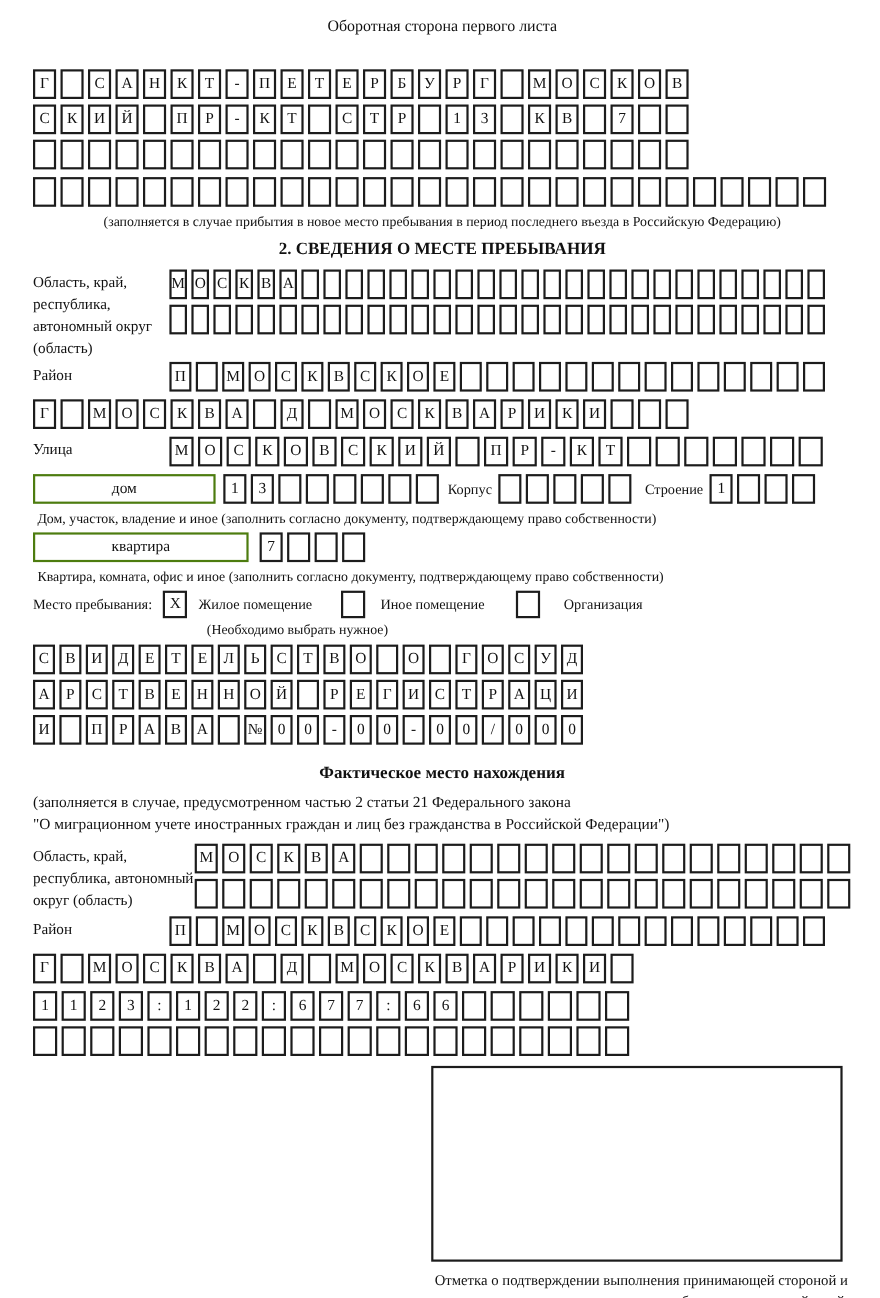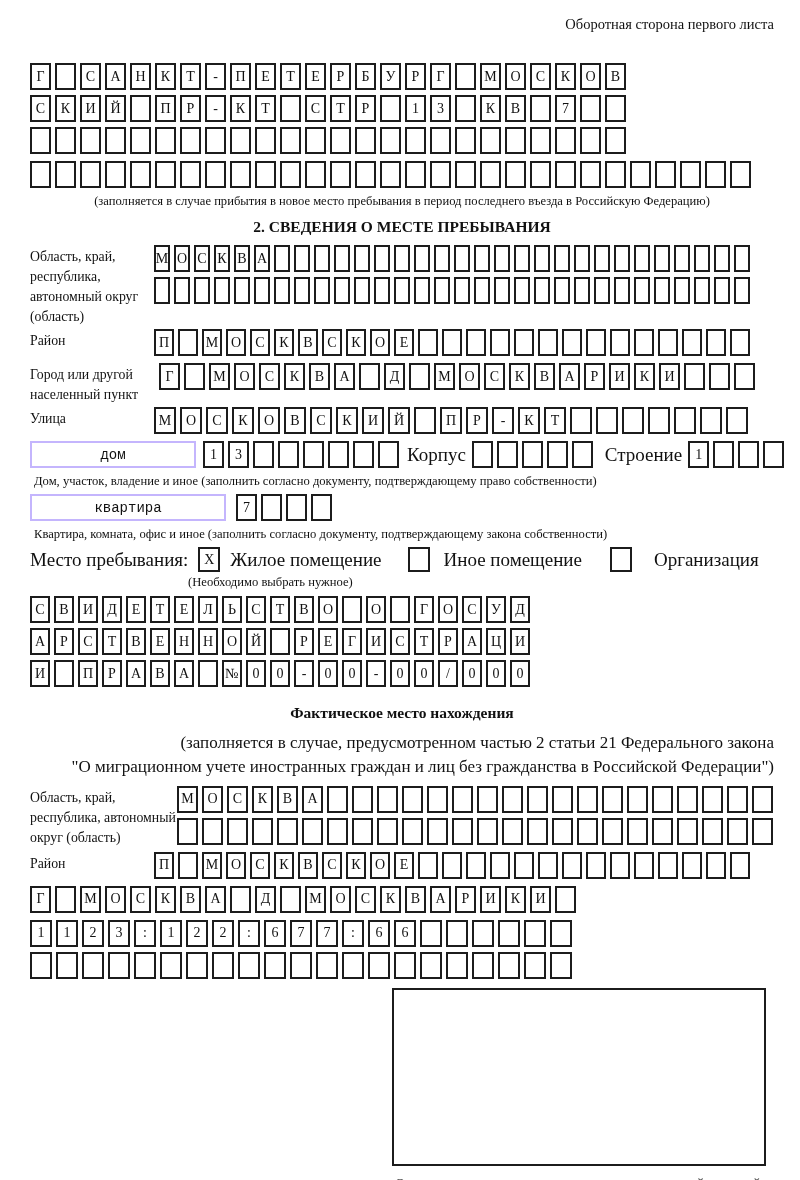--- a/index.html
+++ b/index.html
@@ -3,46 +3,46 @@
 <meta charset="utf-8">
 <style>
   * { margin:0; padding:0; box-sizing:content-box; }
   html,body { background:#fff; }
   body {
     width:800px; height:1180px; overflow:hidden;
     font-family:"Liberation Serif","DejaVu Serif",serif;
     color:#111;
     padding:16px 26px 0 30px; box-sizing:border-box;
   }
-  .hdr { text-align:right; font-size:14.5px; margin-bottom:30px; }
+  .hdr { text-align:center; font-size:14.5px; margin-bottom:30px; }
   .field { display:flex; align-items:flex-start; margin-bottom:2px; }
   .label { flex-shrink:0; font-size:13.8px; line-height:1.45; padding-top:2px; }
   .rows { flex-grow:0; }
   .cellrow { display:flex; margin-bottom:5px; white-space:nowrap; }
   .cell {
     display:inline-flex; align-items:center; justify-content:center;
     width:17px; height:23px; border:2px solid #1c1c1c; margin-right:4px;
     font-size:14px; line-height:1; flex-shrink:0;
   }
   .pitch20 .cell { width:12px; }
   .pitch24 .cell { width:16px; }
   .pitch26 .cell { width:18px; }
   .note { font-size:12.6px; line-height:1.35; margin:1px 0 4px 4px; }
   .note.center { text-align:center; margin-left:0; }
   .sec-title { text-align:center; font-weight:bold; font-size:15.5px; margin:8px 0 9px 0; }
   .wide-box {
-    border:2px solid #c4b5fd; height:23px; display:inline-flex;
-    align-items:center; justify-content:center; font-size:14px; flex-shrink:0;font-family:Liberation Mono, monospace;
+    border:2px solid #4d7c0f; height:23px; display:inline-flex;
+    align-items:center; justify-content:center; font-size:14px; flex-shrink:0;
   }
   .inline-row { display:flex; align-items:center; margin-bottom:5px; }
-  .inline-label { font-size:19px; }
+  .inline-label { font-size:13px; }
   .stay-row { display:flex; align-items:center; margin:4px 0 2px 0; }
   .cb { width:18px; height:21px; }
   .doc-field .rows { padding-top:1px; }
-  .fact-note { text-align:right; font-size:17px; line-height:1.4; }
+  .fact-note { text-align:left; font-size:14px; line-height:1.4; }
   .stamp-wrap { margin-left:362px; width:382px; margin-top:4px; }
   .stamp-box { border:2px solid #1c1c1c; width:370px; height:174px; }
   .stamp-caption { font-size:13.4px; line-height:1.42; text-align:center; margin-top:7px; }
   .mt2 { margin-top:2px; }
 </style>
 </head>
 <body>
 
 <div class="hdr">Оборотная сторона первого листа</div>
 
@@ -258,21 +258,20 @@
       <span class="cell"></span>
       <span class="cell"></span>
       <span class="cell"></span>
       <span class="cell"></span>
       <span class="cell"></span>
       <span class="cell"></span>
     </div>
 </div>
 
 <div class="field">
-  <div class="label" style="width:129px">Город или другой населенный пункт</div>
   <div class="cellrow">
       <span class="cell">Г</span>
       <span class="cell"></span>
       <span class="cell">М</span>
       <span class="cell">О</span>
       <span class="cell">С</span>
       <span class="cell">К</span>
       <span class="cell">В</span>
       <span class="cell">А</span>
       <span class="cell"></span>
@@ -355,21 +354,21 @@
 
 <div class="inline-row mt2">
   <div class="wide-box" style="width:192px">квартира</div>
   <div class="cellrow" style="margin:0 0 0 10px">
       <span class="cell">7</span>
       <span class="cell"></span>
       <span class="cell"></span>
       <span class="cell"></span>
     </div>
 </div>
-<div class="note">Квартира, комната, офис и иное (заполнить согласно документу, подтверждающему закона собственности)</div>
+<div class="note">Квартира, комната, офис и иное (заполнить согласно документу, подтверждающему право собственности)</div>
 
 <div class="stay-row">
   <span class="inline-label">Место пребывания:</span>
   <span class="cell cb" style="margin-left:10px">X</span>
   <span class="inline-label" style="margin-left:6px">Жилое помещение</span>
   <span class="cell cb" style="margin-left:26px"></span>
   <span class="inline-label" style="margin-left:10px">Иное помещение</span>
   <span class="cell cb" style="margin-left:28px"></span>
   <span class="inline-label" style="margin-left:18px">Организация</span>
 </div>

